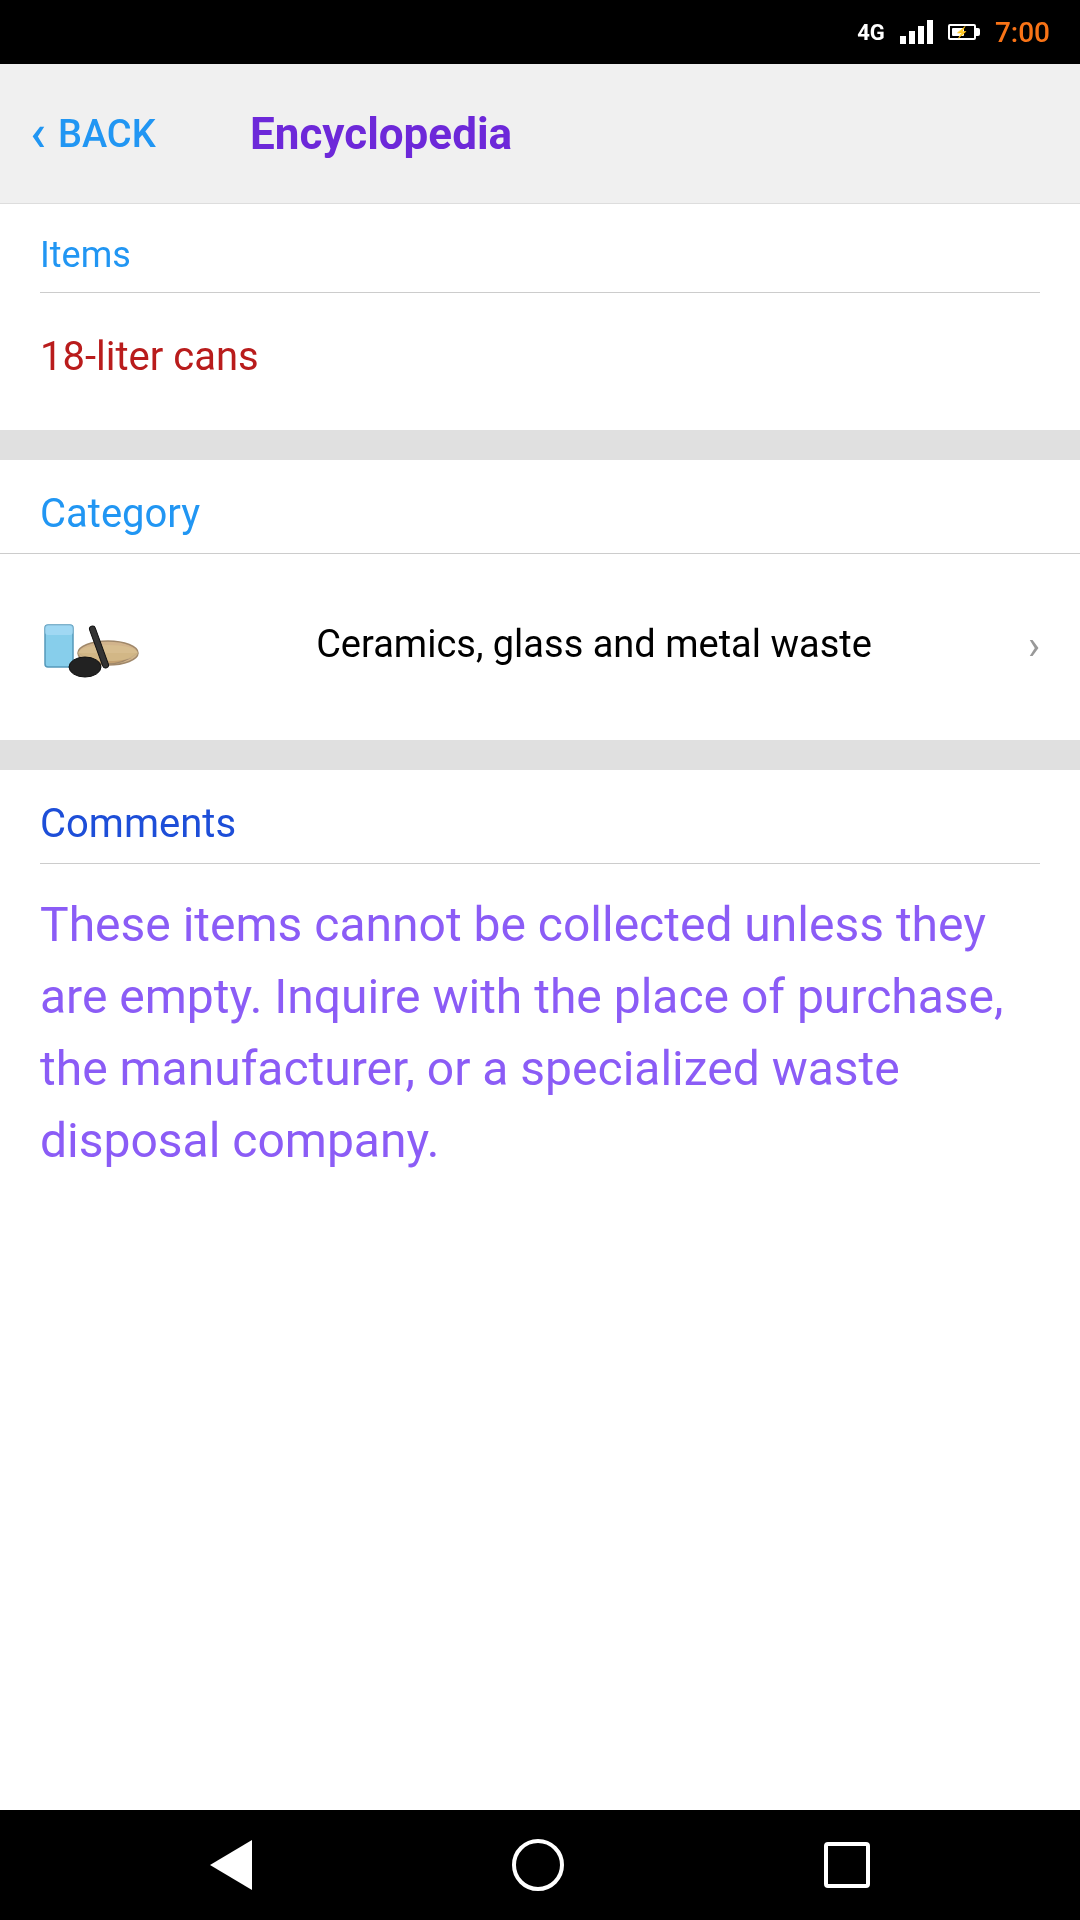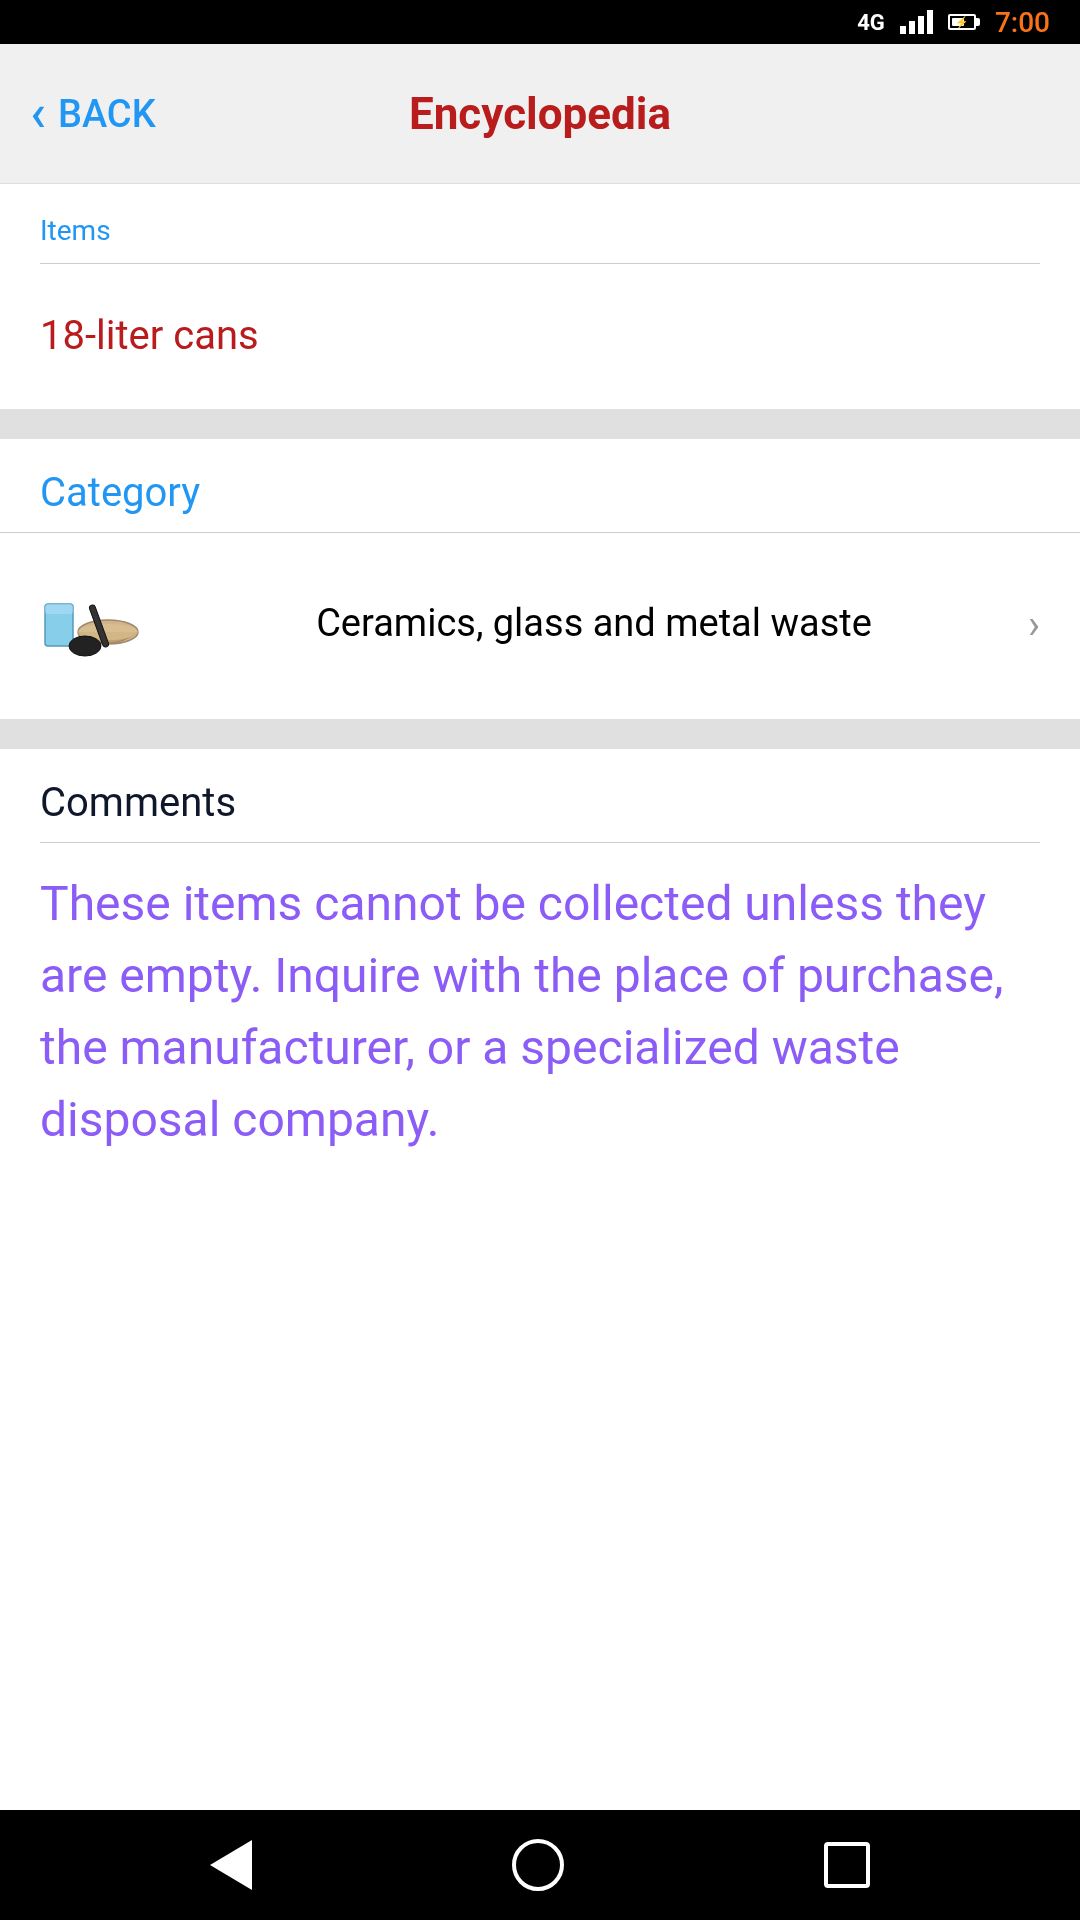--- a/index.html
+++ b/index.html
@@ -15,21 +15,21 @@
       font-family: 'Roboto', Arial, sans-serif;
       background: #ffffff;
       display: flex;
       flex-direction: column;
       overflow: hidden;
     }
 
     
     .status-bar {
       background: #000000;
-      height: 44px;
+      height: 64px;
       display: flex;
       align-items: center;
       justify-content: flex-end;
       padding: 0 30px;
       gap: 15px;
       flex-shrink: 0;
     }
 
     .status-bar-text {
       color: #f97316;
@@ -61,24 +61,24 @@
     }
 
     .back-chevron {
       font-size: 52px;
       color: #2196F3;
       line-height: 1;
     }
 
     .header-title {
       flex: 1;
-      text-align: center;
+      text-align: left;
       font-size: 44px;
       font-weight: bold;
-      color: #b91c1c;
+      color: #6d28d9;
       margin-right: 220px;
     }
 
     
     .separator {
       background: #e0e0e0;
       height: 30px;
       flex-shrink: 0;
     }
 
@@ -89,25 +89,25 @@
       overflow: hidden;
     }
 
     .section {
       background: #ffffff;
       padding: 30px 40px 20px 40px;
     }
 
     .section-title {
       color: #2196F3;
-      font-size: 28px;
+      font-size: 36px;
       font-weight: 400;
       padding-bottom: 16px;
       border-bottom: 1px solid #cccccc;
-      margin-bottom: 28px;
+      margin-bottom: 20px;
     }
 
     .section-value {
       font-size: 40px;
       color: #b91c1c;
       padding: 20px 0 30px 0;
     }
 
     
     .category-section {
@@ -160,21 +160,21 @@
       margin-left: 20px;
     }
 
     
     .comments-section {
       background: #ffffff;
       padding: 30px 40px;
     }
 
     .comments-title {
-      color: #0f172a;
+      color: #1d4ed8;
       font-size: 40px;
       font-weight: 400;
       padding-bottom: 16px;
       border-bottom: 1px solid #cccccc;
       margin-bottom: 25px;
     }
 
     .comments-text {
       font-size: 48px;
       color: #8b5cf6;

